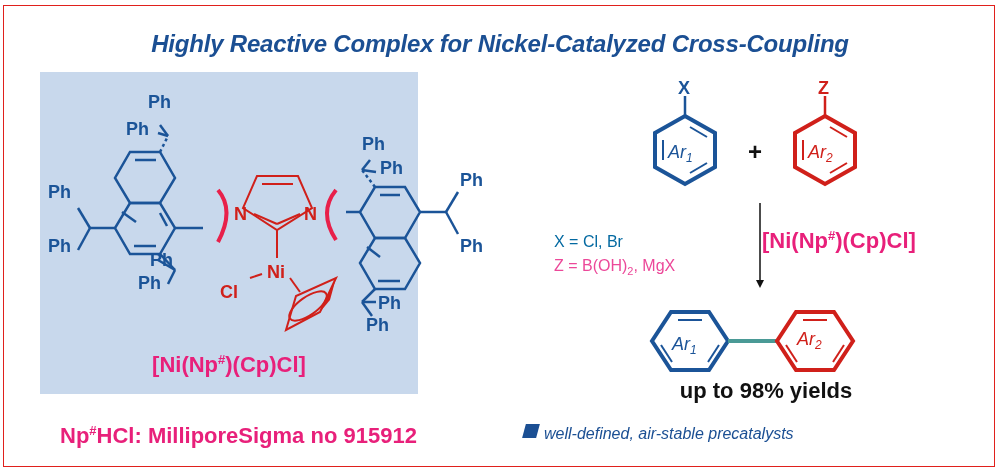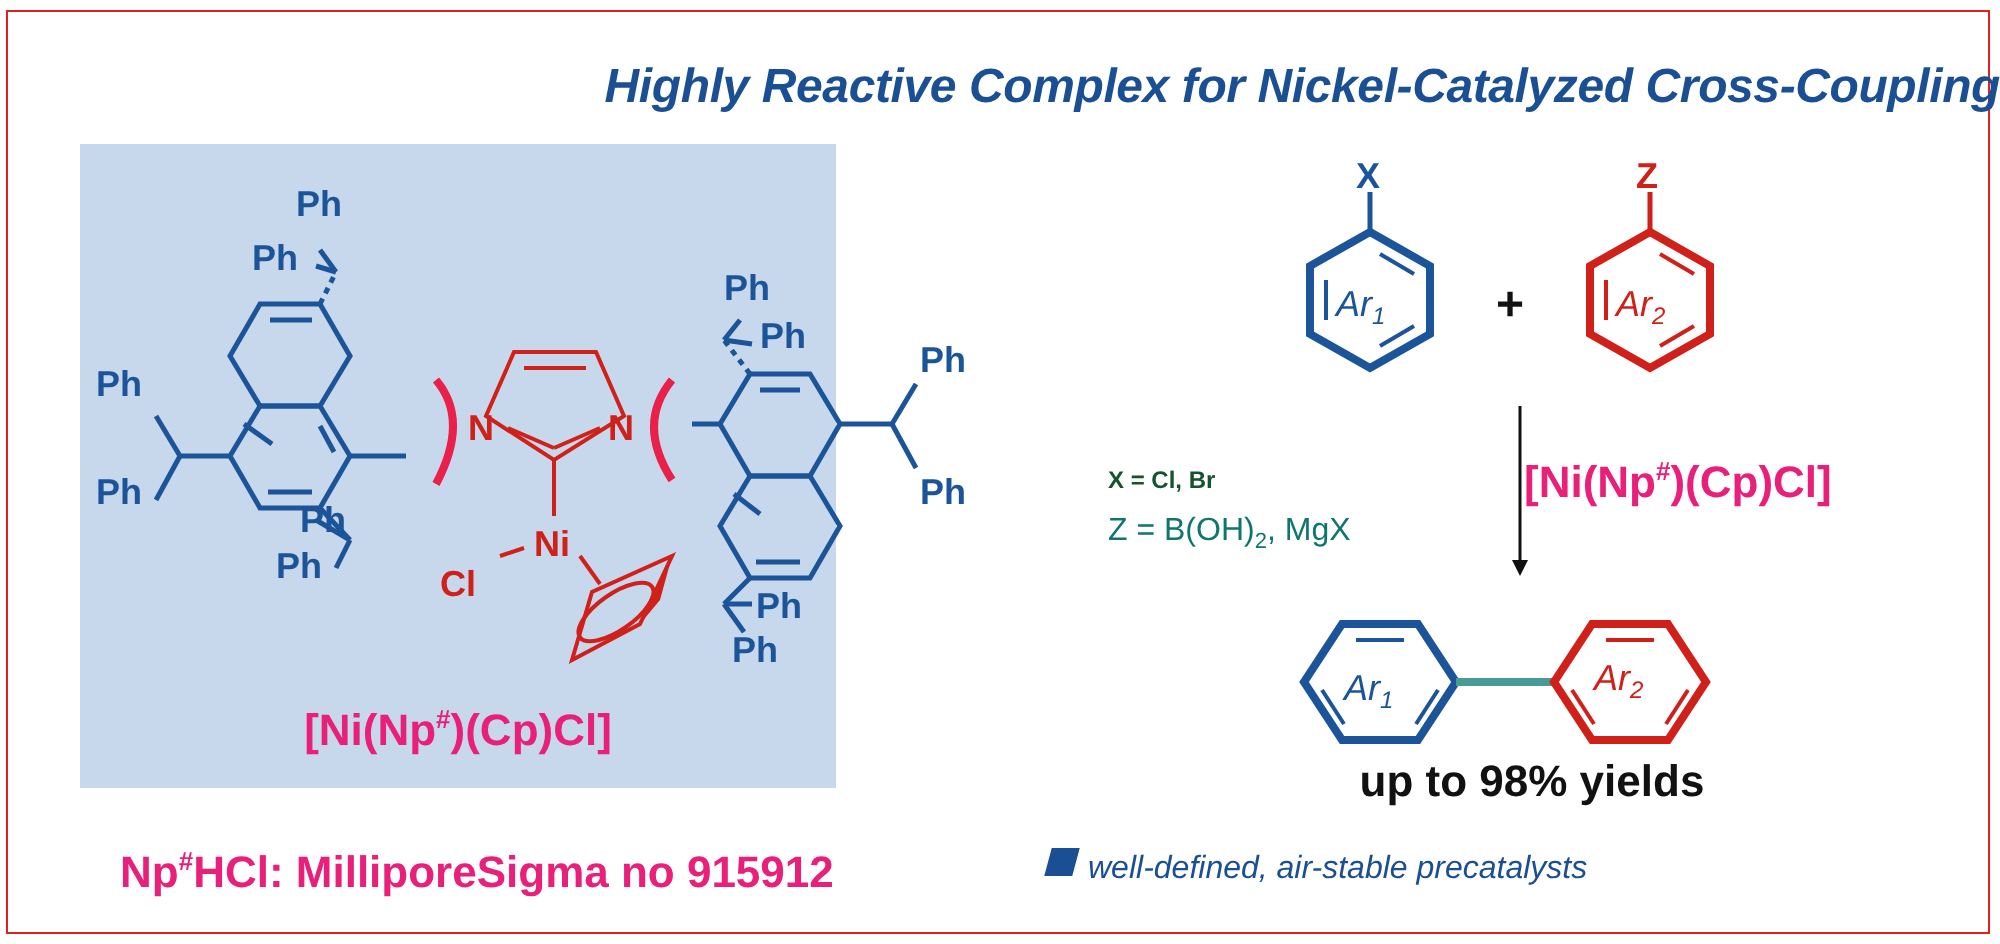--- a/index.html
+++ b/index.html
@@ -1,26 +1,26 @@
 <!DOCTYPE html>
 <html><head>
 <meta charset="utf-8">
 <style>
   html, body { margin: 0; padding: 0; background: #ffffff; }
   body { width: 1000px; height: 472px; position: relative; overflow: hidden; font-family: "Liberation Sans", sans-serif; }
   .frame { position: absolute; left: 3px; top: 5px; width: 992px; height: 462px; border: 1.5px solid #e0201c; box-sizing: border-box; }
-  .title { position: absolute; left: 0; top: 30px; width: 1000px; text-align: right; font-style: italic; font-weight: bold; font-size: 24px; color: #1b4f93; letter-spacing: -0.2px; }
+  .title { position: absolute; left: 0; top: 30px; width: 1000px; text-align: center; font-style: italic; font-weight: bold; font-size: 24px; color: #1b4f93; letter-spacing: -0.2px; }
   .panel { position: absolute; left: 40px; top: 72px; width: 378px; height: 322px; background: #c8d8ec; }
   svg { position: absolute; left: 0; top: 0; }
   .ph { font-weight: bold; font-size: 18px; fill: #1b5498; font-family: "Liberation Sans", sans-serif; }
   .red-t { font-weight: bold; font-size: 18px; fill: #d0201a; font-family: "Liberation Sans", sans-serif; }
   .complex-label { position: absolute; left: 40px; top: 352px; width: 378px; text-align: center; font-weight: bold; font-size: 22px; color: #e8207a; }
   .cat-label { position: absolute; left: 762px; top: 228px; font-weight: bold; font-size: 22px; color: #e8207a; }
-  .cond-x { position: absolute; left: 554px; top: 233px; font-size: 12px; color: #14532d; font-weight: bold; }
-  .cond-z { position: absolute; left: 554px; top: 257px; font-size: 16px; color: #0f766e; }
+  .cond-x { position: absolute; left: 554px; top: 233px; font-size: 16px; color: #0369a1; }
+  .cond-z { position: absolute; left: 554px; top: 257px; font-size: 16px; color: #ec4899; }
   .yield { position: absolute; left: 616px; top: 378px; width: 300px; text-align: center; font-weight: bold; font-size: 22px; color: #111; }
   .footer-left { position: absolute; left: 60px; top: 423px; font-weight: bold; font-size: 22px; color: #e8207a; }
   .footer-right { position: absolute; left: 524px; top: 424px; font-style: italic; font-size: 16px; color: #1b4f93; }
   .bullet { display: inline-block; width: 14px; height: 14px; background: #1b4f93; transform: skewX(-15deg); margin-right: 6px; vertical-align: 1px; }
   sup { font-size: 13px; }
   sub { font-size: 11px; }
 </style>
 </head>
 <body>
 

